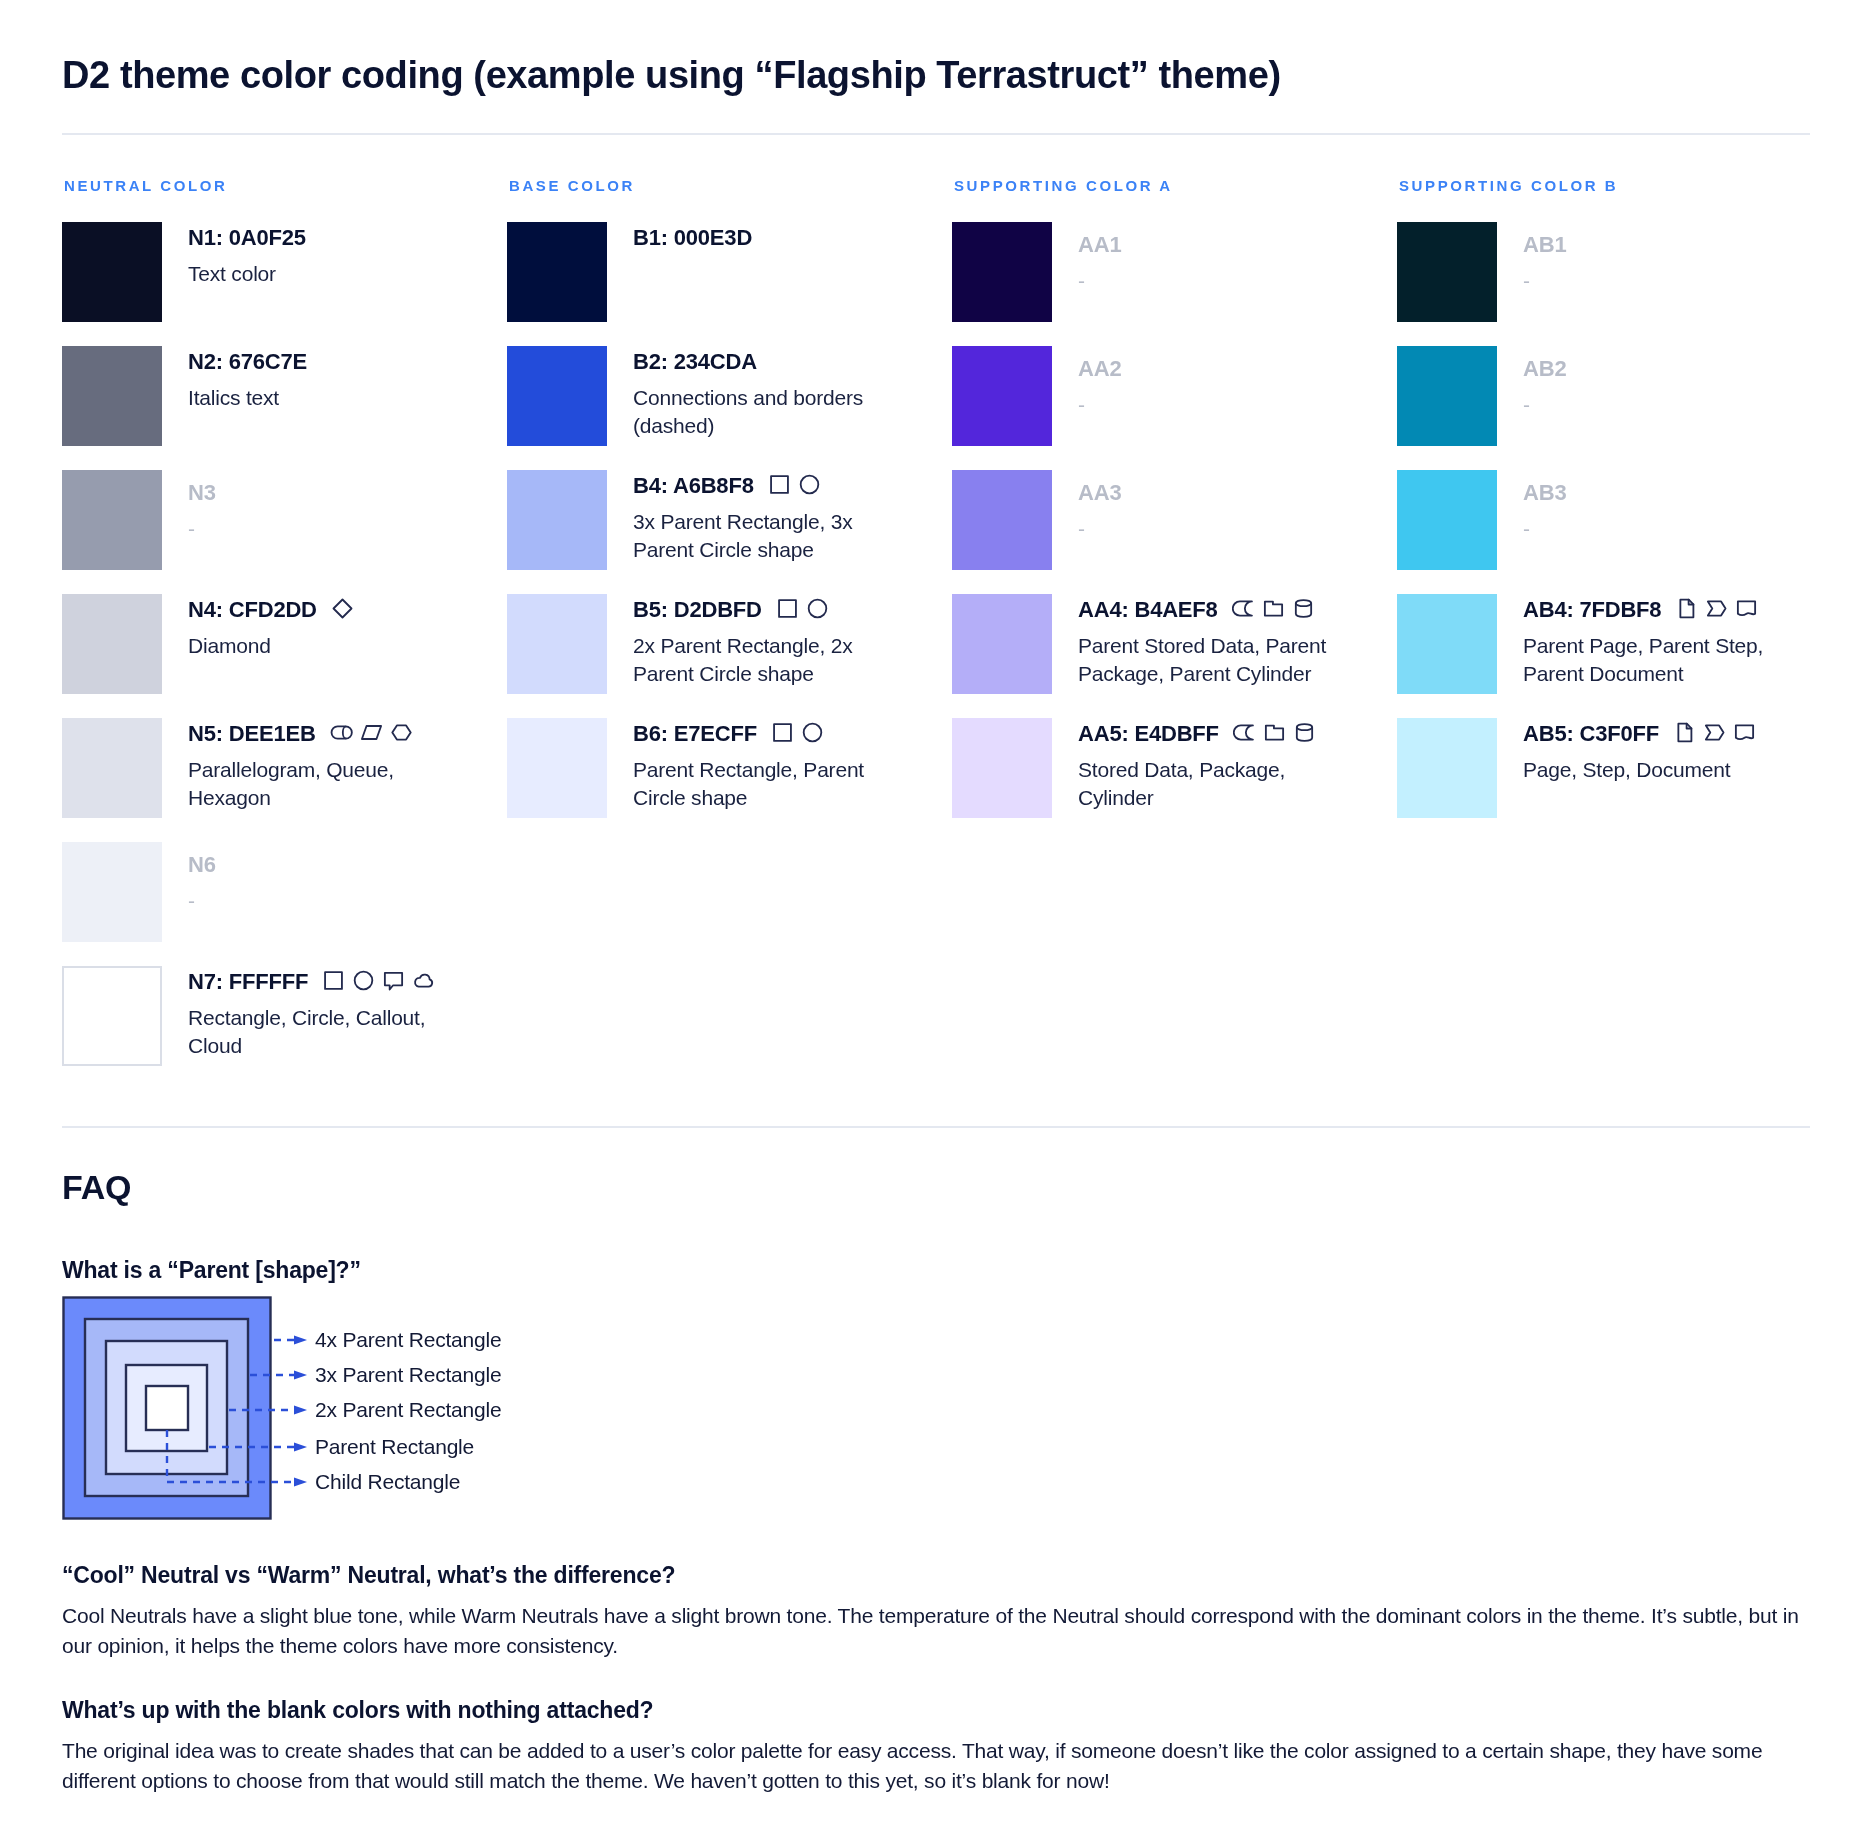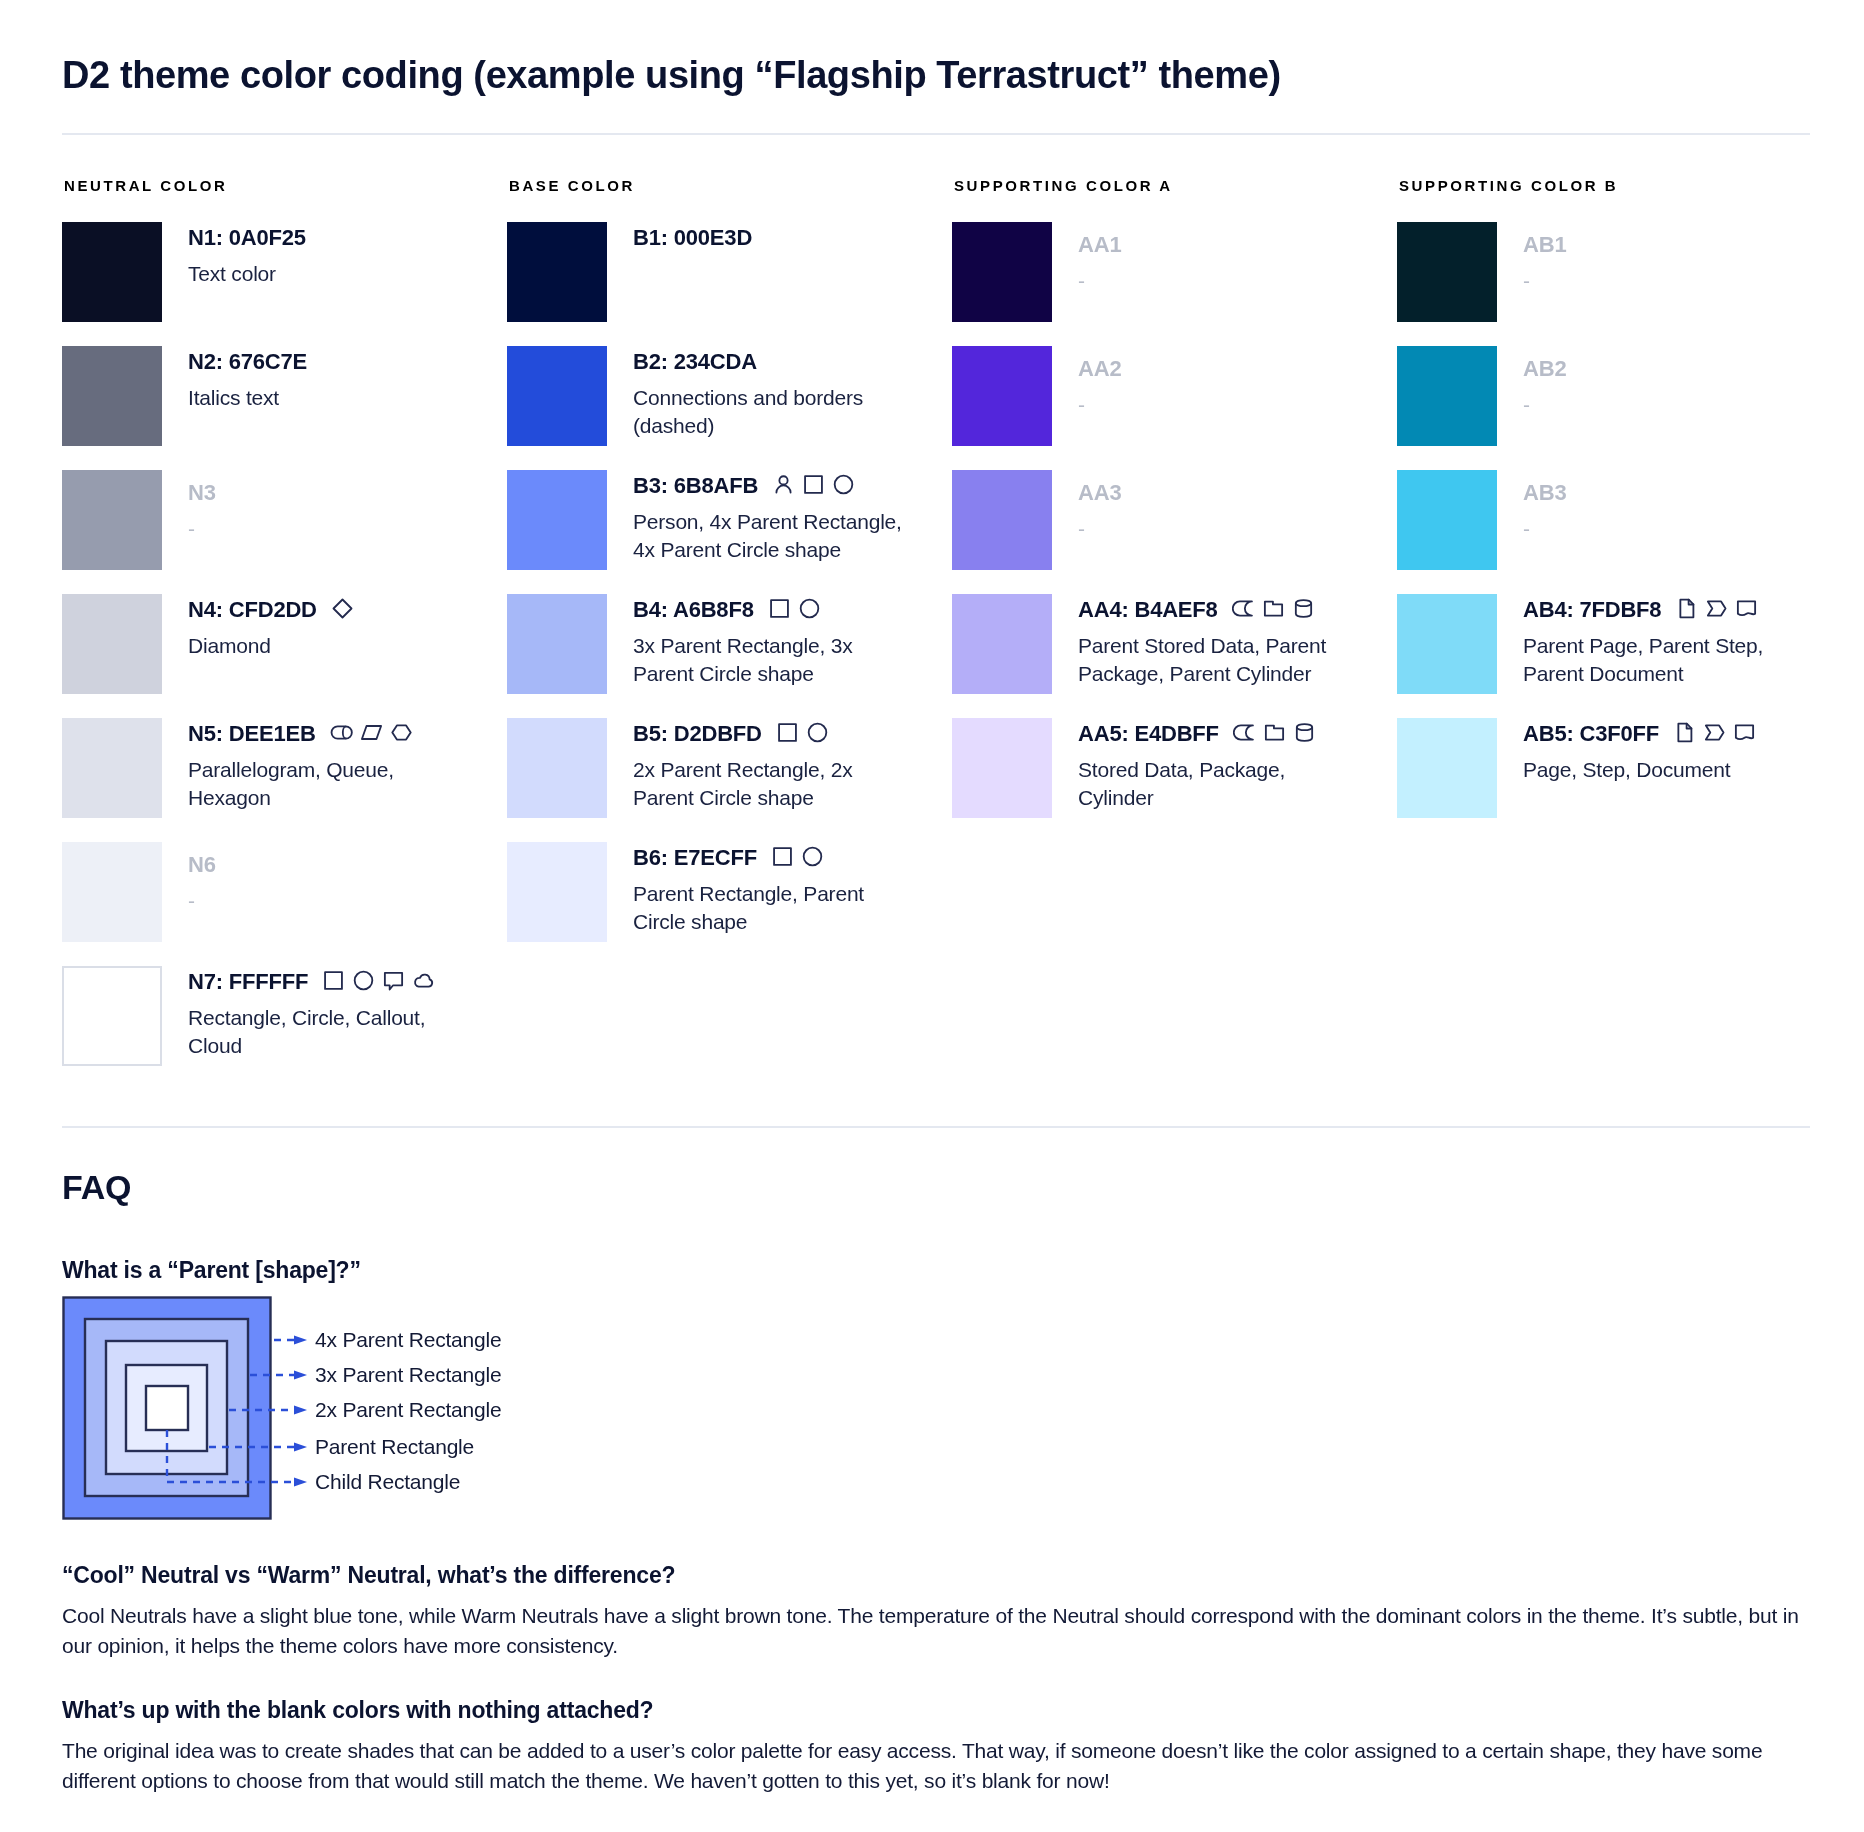--- a/index.html
+++ b/index.html
@@ -11,21 +11,21 @@
   }
   .page{padding:54px 54px 0 62px;}
   h1.page-title{
     font-size:38px;font-weight:700;color:#0B1330;margin:0;letter-spacing:-0.4px;
   }
   hr.divider{border:none;border-top:2px solid #E4E8F0;margin:36px 0 0 0;}
   
   .palette{display:grid;grid-template-columns:445px 445px 445px 445px;padding-top:42px;}
   .col{min-width:0;}
   .col-header{
-    font-size:15px;font-weight:700;letter-spacing:2.6px;color:#000000;
+    font-size:15px;font-weight:700;letter-spacing:2.6px;color:#3b82f6;
     margin:0 0 28px 2px;
   }
   .entry{display:flex;gap:26px;margin-bottom:24px;height:100px;}
   .swatch{width:100px;height:100px;flex:none;box-sizing:border-box;}
   .swatch.bordered{border:2px solid #DADEE7;}
   .txt{padding-top:1px;}
   .code-row{display:flex;align-items:flex-start;gap:14px;margin:2px 0 9px 0;}
   .code{font-size:22px;font-weight:700;color:#0B1330;white-space:nowrap;}
   .code.muted{color:#B7BCC8;margin-top:7px;}
   .icons{display:flex;align-items:center;gap:7px;}
@@ -156,41 +156,20 @@
             </div>
           </div>
         </div>
         <div class="entry">
           <div class="swatch" style="background: rgb(35, 76, 218);"></div>
           <div class="txt">
             <div class="code-row">
               <span class="code">B2: 234CDA</span>
             </div>
             <div class="desc">Connections and borders (dashed)</div>
-          </div>
-        </div>
-        <div class="entry">
-          <div class="swatch" style="background: rgb(107, 138, 251);"></div>
-          <div class="txt">
-            <div class="code-row">
-              <span class="code">B3: 6B8AFB</span>
-              <span class="icons">
-                <svg width="23" height="23" viewBox="0 0 24 24" fill="none" stroke="#232A4E" stroke-width="1.9" stroke-linejoin="round" stroke-linecap="round">
-                  <circle cx="12" cy="7.7" r="4.3"></circle>
-                  <path d="M4.6 20.4a7.4 7.4 0 0 1 14.8 0"></path>
-                </svg>
-                <svg width="23" height="23" viewBox="0 0 24 24" fill="none" stroke="#232A4E" stroke-width="1.9" stroke-linejoin="round" stroke-linecap="round">
-                  <rect x="3.2" y="3.2" width="17.6" height="17.6"></rect>
-                </svg>
-                <svg width="23" height="23" viewBox="0 0 24 24" fill="none" stroke="#232A4E" stroke-width="1.9" stroke-linejoin="round" stroke-linecap="round">
-                  <circle cx="12" cy="12" r="9.2"></circle>
-                </svg>
-              </span>
-            </div>
-            <div class="desc">Person, 4x Parent Rectangle, 4x Parent Circle shape</div>
           </div>
         </div>
         <div class="entry">
           <div class="swatch" style="background: rgb(166, 184, 248);"></div>
           <div class="txt">
             <div class="code-row">
               <span class="code">B4: A6B8F8</span>
               <span class="icons">
                 <svg width="23" height="23" viewBox="0 0 24 24" fill="none" stroke="#232A4E" stroke-width="1.9" stroke-linejoin="round" stroke-linecap="round">
                   <rect x="3.2" y="3.2" width="17.6" height="17.6"></rect>

